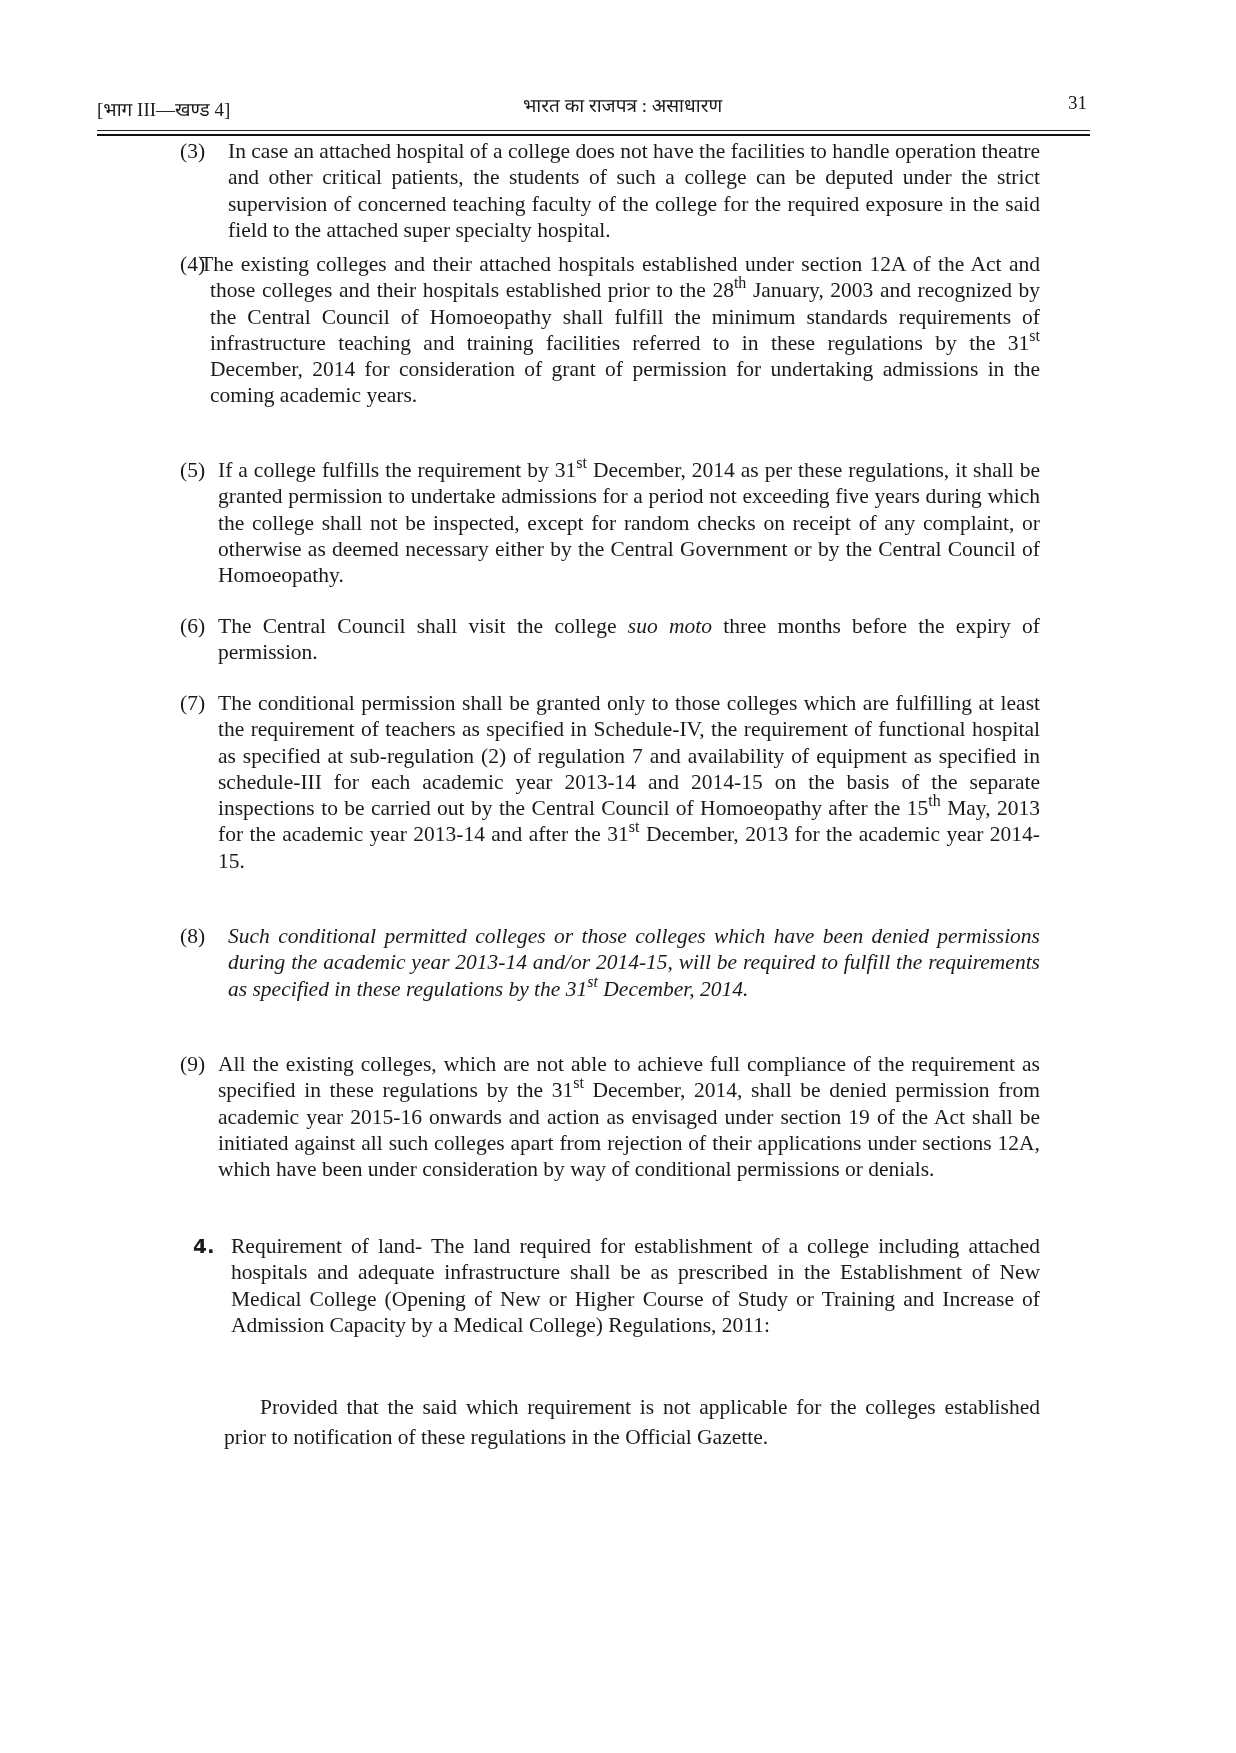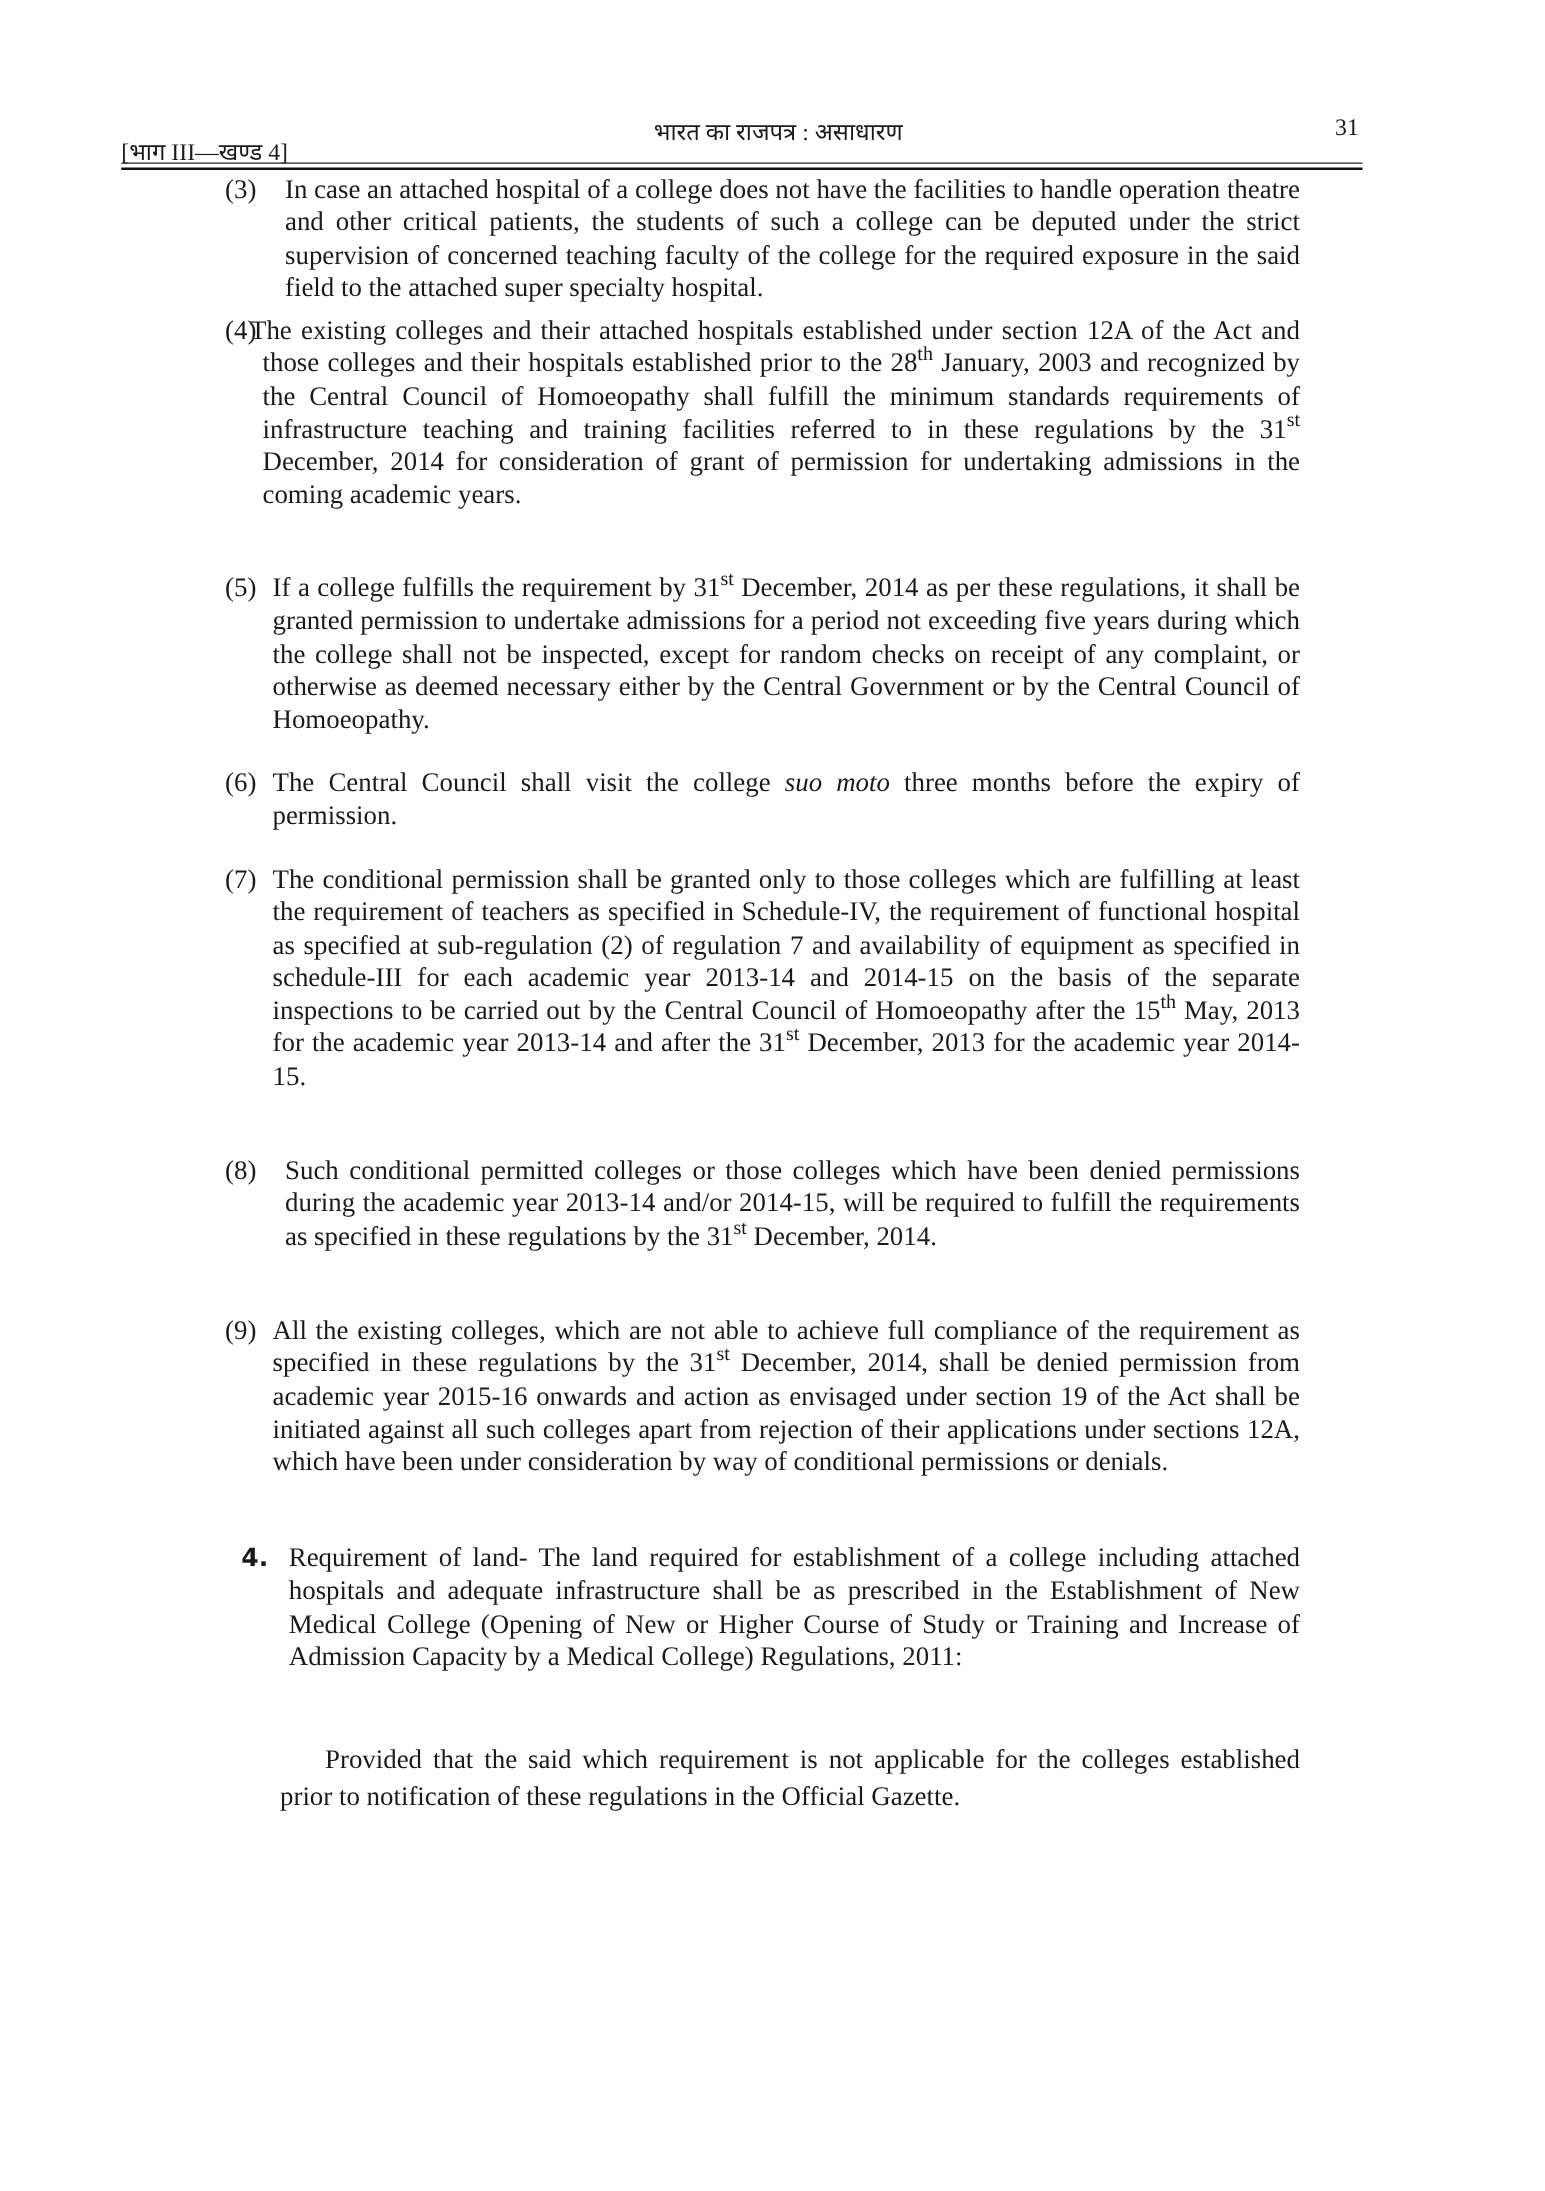--- a/index.html
+++ b/index.html
@@ -5,21 +5,21 @@
   html, body { margin: 0; padding: 0; background: #ffffff; }
   body {
     width: 1236px; height: 1753px; position: relative; overflow: hidden;
     font-family: "Liberation Serif", "DejaVu Serif", serif;
     color: #1a1a1a;
   }
   .header {
     position: absolute; left: 97px; top: 92px; width: 993px; height: 28px;
     font-size: 19px;
   }
-  .header .left { position: absolute; left: 0; top: 16px; }
+  .header .left { position: absolute; left: 0; top: 4px; }
   .header .center { position: absolute; left: 378px; top: 0; margin-left: 48px; }
   .header .right { position: absolute; right: 3px; top: 0; }
   .rule-1 { position: absolute; left: 97px; top: 130px; width: 993px; height: 1px; background: #222; }
   .rule-2 { position: absolute; left: 97px; top: 134px; width: 993px; height: 2px; background: #111; }
 
   .para {
     position: absolute; left: 180px; width: 860px;
     font-size: 21.5px; line-height: 26.3px; text-align: justify;
   }
   .para .num { position: absolute; left: 0; top: 0; }
@@ -73,21 +73,21 @@
   <span class="body" style="margin-left:38px;"><span>The Central Council shall visit the college </span><em>suo moto</em><span> three months before the expiry of permission.</span></span>
 </div>
 
 <div class="para" style="top:690px;">
   <span class="num">(7)</span>
   <span class="body" style="margin-left:38px;"><span>The conditional permission shall be granted only to those colleges which are fulfilling at least the requirement of teachers as specified in Schedule-IV, the requirement of functional hospital as specified at sub-regulation (2) of regulation 7 and availability of equipment as specified in schedule-III for each academic year 2013-14 and 2014-15 on the basis of the separate inspections to be carried out by the Central Council of Homoeopathy after the 15</span><sup>th</sup><span> May, 2013 for the academic year 2013-14 and after the 31</span><sup>st</sup><span> December, 2013 for the academic year 2014-15.</span></span>
 </div>
 
 <div class="para" style="top:923px;">
   <span class="num">(8)</span>
-  <span class="body" style=""><span>Such conditional permitted colleges or those colleges which have been denied permissions during the academic year 2013-14 and/or 2014-15, will be required to fulfill the requirements as specified in these regulations by the 31</span><sup>st</sup><span> December, 2014.</span></span>
+  <span class="body" style="font-style:italic;"><span>Such conditional permitted colleges or those colleges which have been denied permissions during the academic year 2013-14 and/or 2014-15, will be required to fulfill the requirements as specified in these regulations by the 31</span><sup>st</sup><span> December, 2014.</span></span>
 </div>
 
 <div class="para" style="top:1051px;">
   <span class="num">(9)</span>
   <span class="body" style="margin-left:38px;"><span>All the existing colleges, which are not able to achieve full compliance of the requirement as specified in these regulations by the 31</span><sup>st</sup><span> December, 2014, shall be denied permission from academic year 2015-16 onwards and action as envisaged under section 19 of the Act shall be initiated against all such colleges apart from rejection of their applications under sections 12A, which have been under consideration by way of conditional permissions or denials.</span></span>
 </div>
 
 <div class="section" style="top:1233px;">
   <span class="sec-num">4.</span>
   <span class="body"><span class="heading">Requirement of land-</span><span> The land required for establishment of a college including attached hospitals and adequate infrastructure shall be as prescribed in the Establishment of New Medical College (Opening of New or Higher Course of Study or Training and Increase of Admission Capacity by a Medical College) Regulations, 2011:</span></span>

